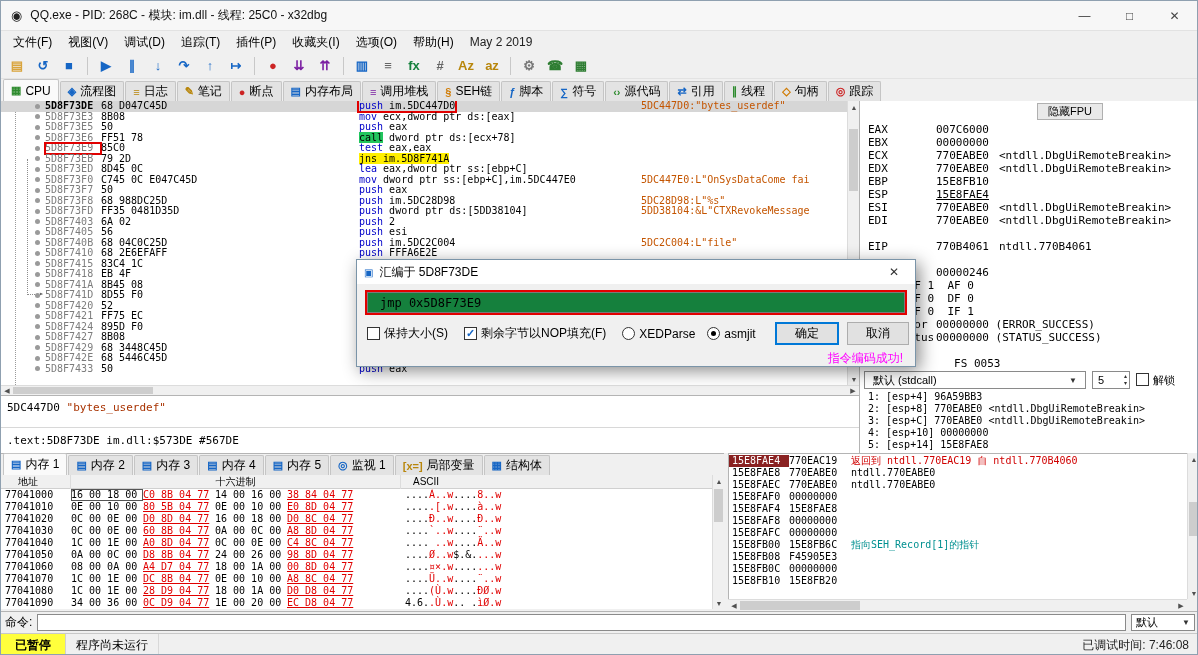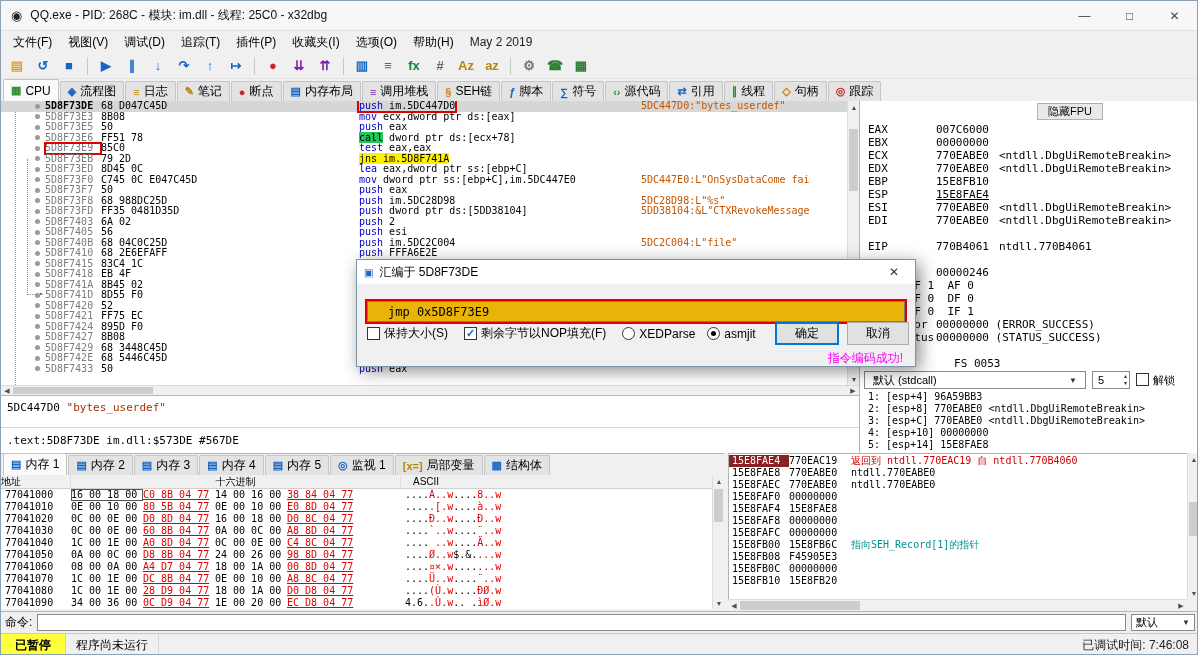--- a/index.html
+++ b/index.html
@@ -85,21 +85,21 @@
   
   .infopane{position:absolute;left:0;top:394px;width:858px;height:58px;background:#fff;border-top:1px solid #b4b4b4;font-family:"DejaVu Sans Mono",monospace;font-size:11px}
   .info1{padding:5px 6px}
   .ia{color:#000}
   .is{color:#a83200}
   .infodiv{position:absolute;left:0;right:0;top:31px;height:1px;background:#d8d8d8}
   .info2{position:absolute;left:6px;top:38px;color:#000}
 
   
   .dumphead{position:absolute;left:0;top:474px;width:711px;height:14px;background:#f0f0f0;border-bottom:1px solid #d0d0d0;font-size:10px;display:flex;align-items:center}
-  .dh1{width:70px;padding-left:0;border-right:1px solid #dcdcdc}
+  .dh1{width:70px;padding-left:17px;border-right:1px solid #dcdcdc}
   .dh2{width:330px;text-align:center;border-right:1px solid #dcdcdc}
   .dh3{padding-left:12px}
   .dump{position:absolute;left:0;top:488px;width:711px;height:120px;background:#fff;font-family:"DejaVu Sans Mono",monospace;font-size:10px;overflow:hidden}
   .mrow{display:flex;height:12px;line-height:12px;white-space:pre}
   .m-addr{width:70px;padding-left:4px;flex:none;color:#000}
   .m-g{width:72px;flex:none}
   .m-g.red{color:#e00000;text-decoration:underline}
   .m-g.selg{outline:1px solid #555;outline-offset:-1px}
   .m-asc{margin-left:46px;display:flex}
   .ag{white-space:pre}
@@ -125,21 +125,21 @@
   .statusbar{position:absolute;left:0;top:632px;width:1198px;height:23px;background:#f0f0f0;border-top:1px solid #c8c8c8;display:flex;align-items:center;font-size:12px}
   .paused{background:#ffff3c;height:100%;display:flex;align-items:center;padding:0 14px;font-weight:bold;border-right:1px solid #d0d0d0}
   .stext{padding:0 10px;height:100%;display:flex;align-items:center;border-right:1px solid #d8d8d8}
   .sright{margin-left:auto;padding-right:10px;color:#222}
 
   
   .dialog{position:absolute;left:355px;top:258px;width:560px;height:108px;background:#f0f0f0;border:1px solid #7a94a8;box-shadow:4px 4px 16px rgba(0,0,0,.45);z-index:50}
   .dtitle{height:24px;display:flex;align-items:center;padding-left:7px;gap:6px;background:#ffffff;font-size:12px}
   .dicon{color:#1666c5;font-size:10px}
   .dclose{margin-left:auto;width:42px;height:24px;display:flex;align-items:center;justify-content:center;color:#333}
-  .dinput{position:absolute;left:10px;top:41px;width:538px;height:21px;background:#eab308;border:1px solid #7a7a7a;font-family:"DejaVu Sans Mono",monospace;font-size:12px;padding-left:20px;outline:2px solid #e10000}
+  .dinput{position:absolute;left:10px;top:32px;width:538px;height:21px;background:#15803d;border:1px solid #7a7a7a;font-family:"DejaVu Sans Mono",monospace;font-size:12px;padding-left:12px;outline:2px solid #e10000}
   .dctl{position:absolute;left:10px;top:65px;display:flex;align-items:center;font-size:12px}
   .cbox{width:13px;height:13px;border:1px solid #333;background:#fff;display:inline-flex;align-items:center;justify-content:center;flex:none}
   .chk{color:#1666c5;font-size:11px;font-weight:bold;line-height:11px}
   .rbox{width:13px;height:13px;border:1px solid #333;border-radius:50%;background:#fff;display:inline-flex;align-items:center;justify-content:center;flex:none}
   .rdot{width:5px;height:5px;border-radius:50%;background:#000}
   .clab{margin-left:4px;white-space:nowrap}
   .ml16{margin-left:16px}
   .ml12{margin-left:12px}
   .dok{position:absolute;left:418px;top:62px;width:64px;height:23px;background:#e1e1e1;border:1px solid #0078d7;box-shadow:inset 0 0 0 1px #0078d7;display:flex;align-items:center;justify-content:center}
   .dcancel{position:absolute;left:490px;top:62px;width:62px;height:23px;background:#e1e1e1;border:1px solid #adadad;display:flex;align-items:center;justify-content:center}
@@ -322,21 +322,21 @@
         <div class="drow"><span class="c-gut"><span class="gdot"></span></span><span class="c-addr">5D8F73F0</span><span class="c-bytes">C745 0C E047C45D</span><span class="c-instr"><span class="iwrap"><span class="mn">mov</span><span class="op"> dword ptr ss:[ebp+C],im.5DC447E0</span></span></span><span class="c-cmt">5DC447E0:L"OnSysDataCome fai</span></div>
         <div class="drow"><span class="c-gut"><span class="gdot"></span></span><span class="c-addr">5D8F73F7</span><span class="c-bytes">50</span><span class="c-instr"><span class="iwrap"><span class="mn">push</span><span class="op"> eax</span></span></span><span class="c-cmt"></span></div>
         <div class="drow"><span class="c-gut"><span class="gdot"></span></span><span class="c-addr">5D8F73F8</span><span class="c-bytes">68 988DC25D</span><span class="c-instr"><span class="iwrap"><span class="mn">push</span><span class="op"> im.5DC28D98</span></span></span><span class="c-cmt">5DC28D98:L"%s"</span></div>
         <div class="drow"><span class="c-gut"><span class="gdot"></span></span><span class="c-addr">5D8F73FD</span><span class="c-bytes">FF35 0481D35D</span><span class="c-instr"><span class="iwrap"><span class="mn">push</span><span class="op"> dword ptr ds:[5DD38104]</span></span></span><span class="c-cmt">5DD38104:&amp;L"CTXRevokeMessage</span></div>
         <div class="drow"><span class="c-gut"><span class="gdot"></span></span><span class="c-addr">5D8F7403</span><span class="c-bytes">6A 02</span><span class="c-instr"><span class="iwrap"><span class="mn">push</span><span class="op"> 2</span></span></span><span class="c-cmt"></span></div>
         <div class="drow"><span class="c-gut"><span class="gdot"></span></span><span class="c-addr">5D8F7405</span><span class="c-bytes">56</span><span class="c-instr"><span class="iwrap"><span class="mn">push</span><span class="op"> esi</span></span></span><span class="c-cmt"></span></div>
         <div class="drow"><span class="c-gut"><span class="gdot"></span></span><span class="c-addr">5D8F740B</span><span class="c-bytes">68 04C0C25D</span><span class="c-instr"><span class="iwrap"><span class="mn">push</span><span class="op"> im.5DC2C004</span></span></span><span class="c-cmt">5DC2C004:L"file"</span></div>
         <div class="drow"><span class="c-gut"><span class="gdot"></span></span><span class="c-addr">5D8F7410</span><span class="c-bytes">68 2E6EFAFF</span><span class="c-instr"><span class="iwrap"><span class="mn">push</span><span class="op"> FFFA6E2E</span></span></span><span class="c-cmt"></span></div>
         <div class="drow"><span class="c-gut"><span class="gdot"></span></span><span class="c-addr">5D8F7415</span><span class="c-bytes">83C4 1C</span><span class="c-instr"><span class="iwrap"><span class="mn">add</span><span class="op"> esp,1C</span></span></span><span class="c-cmt"></span></div>
         <div class="drow"><span class="c-gut"><span class="gdot"></span></span><span class="c-addr">5D8F7418</span><span class="c-bytes">EB 4F</span><span class="c-instr"><span class="iwrap"><span class="mn">jmp</span><span class="op"> im.5D8F7469</span></span></span><span class="c-cmt"></span></div>
-        <div class="drow"><span class="c-gut"><span class="gdot"></span></span><span class="c-addr">5D8F741A</span><span class="c-bytes">8B45 02</span><span class="c-instr"><span class="iwrap"><span class="mn">mov</span><span class="op"> eax,dword ptr ss:[ebp+8]</span></span></span><span class="c-cmt"></span></div>
+        <div class="drow"><span class="c-gut"><span class="gdot"></span></span><span class="c-addr">5D8F741A</span><span class="c-bytes">8B45 08</span><span class="c-instr"><span class="iwrap"><span class="mn">mov</span><span class="op"> eax,dword ptr ss:[ebp+8]</span></span></span><span class="c-cmt"></span></div>
         <div class="drow"><span class="c-gut"><span class="gdot"></span></span><span class="c-addr">5D8F741D</span><span class="c-bytes">8D55 F0</span><span class="c-instr"><span class="iwrap"><span class="mn">lea</span><span class="op"> edx,dword ptr ss:[ebp-10]</span></span></span><span class="c-cmt"></span></div>
         <div class="drow"><span class="c-gut"><span class="gdot"></span></span><span class="c-addr">5D8F7420</span><span class="c-bytes">52</span><span class="c-instr"><span class="iwrap"><span class="mn">push</span><span class="op"> edx</span></span></span><span class="c-cmt"></span></div>
         <div class="drow"><span class="c-gut"><span class="gdot"></span></span><span class="c-addr">5D8F7421</span><span class="c-bytes">FF75 EC</span><span class="c-instr"><span class="iwrap"><span class="mn">push</span><span class="op"> dword ptr ss:[ebp-14]</span></span></span><span class="c-cmt"></span></div>
         <div class="drow"><span class="c-gut"><span class="gdot"></span></span><span class="c-addr">5D8F7424</span><span class="c-bytes">895D F0</span><span class="c-instr"><span class="iwrap"><span class="mn">mov</span><span class="op"> dword ptr ss:[ebp-10],ebx</span></span></span><span class="c-cmt"></span></div>
         <div class="drow"><span class="c-gut"><span class="gdot"></span></span><span class="c-addr">5D8F7427</span><span class="c-bytes">8B08</span><span class="c-instr"><span class="iwrap"><span class="mn">mov</span><span class="op"> ecx,dword ptr ds:[eax]</span></span></span><span class="c-cmt"></span></div>
         <div class="drow"><span class="c-gut"><span class="gdot"></span></span><span class="c-addr">5D8F7429</span><span class="c-bytes">68 3448C45D</span><span class="c-instr"><span class="iwrap"><span class="mn">push</span><span class="op"> im.5DC44834</span></span></span><span class="c-cmt"></span></div>
         <div class="drow"><span class="c-gut"><span class="gdot"></span></span><span class="c-addr">5D8F742E</span><span class="c-bytes">68 5446C45D</span><span class="c-instr"><span class="iwrap"><span class="mn">push</span><span class="op"> im.5DC44654</span></span></span><span class="c-cmt">5DC44654:L"..."</span></div>
         <div class="drow"><span class="c-gut"><span class="gdot"></span></span><span class="c-addr">5D8F7433</span><span class="c-bytes">50</span><span class="c-instr"><span class="iwrap"><span class="mn">push</span><span class="op"> eax</span></span></span><span class="c-cmt"></span></div>
       </div>
   </div>

